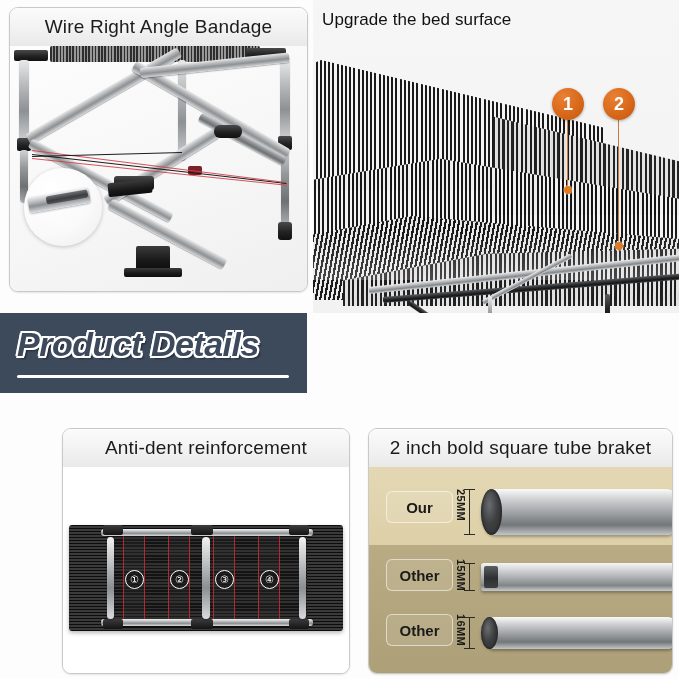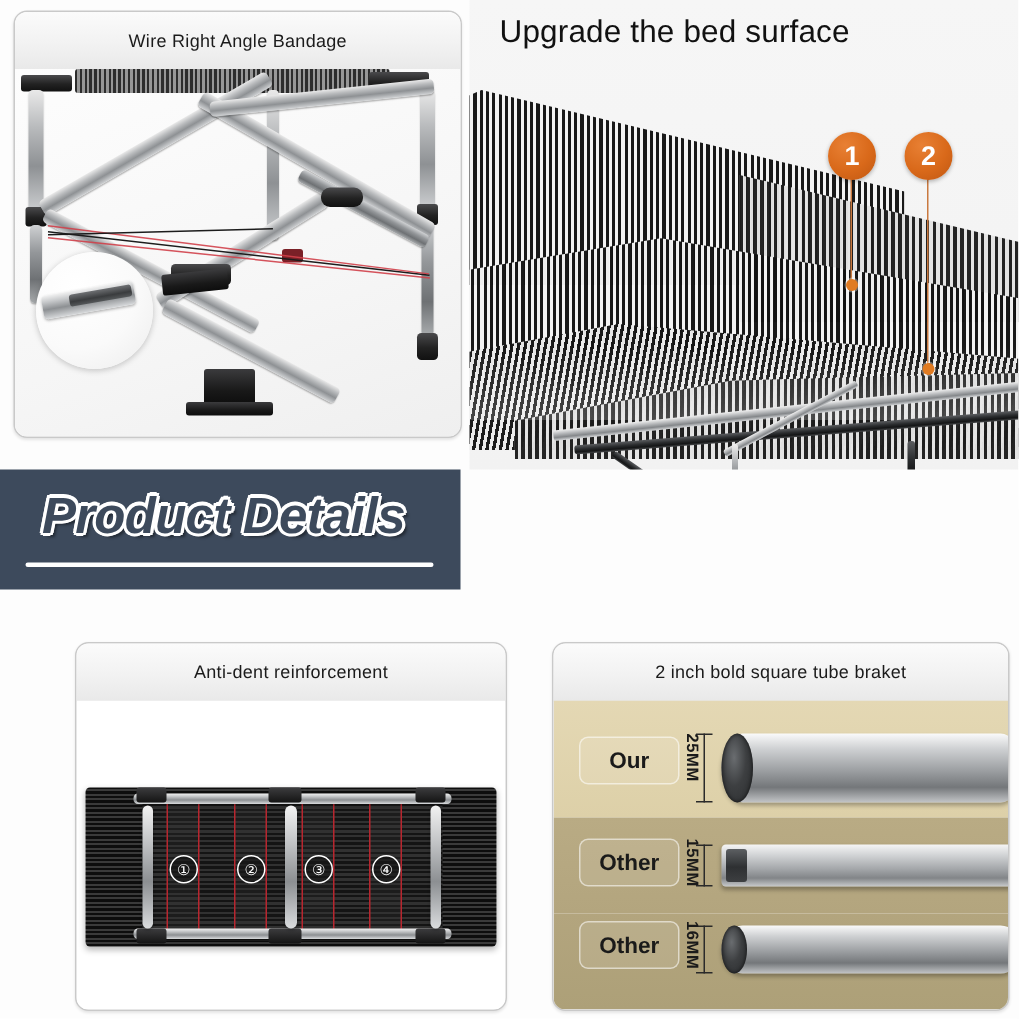--- a/index.html
+++ b/index.html
@@ -10,21 +10,21 @@
     overflow:hidden;
   }
   #root{position:relative;width:679px;height:679px;background:#fdfdfd;overflow:hidden;}
 
   
   .panel{position:absolute;background:#ffffff;border:1px solid #c9c9c9;border-radius:9px;overflow:hidden;
          box-shadow:0 1px 2px rgba(0,0,0,.10);}
   .panel-head{height:38px;display:flex;align-items:center;justify-content:center;
               background:linear-gradient(180deg,#fbfbfb 0%,#f2f2f2 55%,#e9e9e9 100%);
               border-bottom:1px solid #dcdcdc;}
-  .panel-head-title{font-size:12px;color:#1b1b1b;letter-spacing:.2px;}
+  .panel-head-title{font-size:19px;color:#1b1b1b;letter-spacing:.2px;}
   .panel-body{position:absolute;left:0;right:0;top:38px;bottom:0;overflow:hidden;}
 
   
   #p-wire{left:9px;top:7px;width:297px;height:283px;}
   .wirestage{position:absolute;inset:0;background:linear-gradient(160deg,#fdfdfd 0%,#f6f6f6 60%,#efefef 100%);}
   .bar{position:absolute;border-radius:3px;
        background:linear-gradient(180deg,#e9e9e9 0%,#b9bbbd 30%,#8e9194 62%,#cfd1d3 100%);
        box-shadow:0 1px 1px rgba(0,0,0,.28);}
   .bar.dk{background:linear-gradient(180deg,#cfd1d3 0%,#94979a 35%,#6e7174 70%,#a9acae 100%);}
   .blk{position:absolute;background:linear-gradient(180deg,#4a4a4c 0%,#222 55%,#111 100%);border-radius:2px;}
@@ -38,21 +38,21 @@
        background:linear-gradient(180deg,#f3f3f3 0%,#c6c8ca 28%,#8d9093 60%,#d8dadc 100%);
        box-shadow:0 1px 2px rgba(0,0,0,.3);}
   .magcore{position:absolute;border-radius:2px;background:linear-gradient(180deg,#6e7073,#3a3c3e 60%,#55585a);}
   .meshtop{position:absolute;background:
       repeating-linear-gradient(90deg,#1b1b1b 0 1.6px,#8e8e8e 1.6px 3.2px);
       opacity:.92;border-radius:2px;}
 
   
   #hero{position:absolute;left:313px;top:0;width:366px;height:313px;
         background:linear-gradient(180deg,#f6f6f6 0%,#f2f2f2 100%);overflow:hidden;}
-  #hero-title{position:absolute;left:20px;top:10px;font-size:21px;color:#111;letter-spacing:.1px;}
+  #hero-title{position:absolute;left:9px;top:10px;font-size:17px;color:#111;letter-spacing:.1px;}
   #hero-sub{position:absolute;left:30px;top:38px;font-size:12.5px;color:#2a2a2a;letter-spacing:.05px;}
 
   .cloth{position:absolute;
      background:repeating-linear-gradient(90deg,#121212 0 2.1px,#f4f4f4 2.1px 4.2px);
      opacity:.97;}
   .cloth.soft{background:repeating-linear-gradient(90deg,#1d1d1d 0 2.3px,#e4e4e4 2.3px 4.6px);}
   .cloth.tilt{background:repeating-linear-gradient(100deg,#151515 0 2.2px,#ececec 2.2px 4.4px);}
   .shade{position:absolute;background:linear-gradient(180deg,rgba(255,255,255,.0),rgba(255,255,255,.55));}
 
   .marker{position:absolute;width:32px;height:32px;border-radius:50%;
@@ -62,30 +62,30 @@
   .mk-line{position:absolute;width:1.4px;background:#c9793f;}
   .mk-dot{position:absolute;width:8px;height:8px;border-radius:50%;background:#e07b22;
      box-shadow:0 0 0 1px rgba(255,255,255,.35);}
 
   .frm{position:absolute;border-radius:2px;transform-origin:left center;}
   .frm.lt{background:linear-gradient(180deg,#f0f0f0 0%,#b9bbbd 35%,#84878a 70%,#d2d4d6 100%);}
   .frm.dk{background:linear-gradient(180deg,#5b5d60 0%,#2a2c2e 45%,#141516 75%,#46484a 100%);}
 
   
   #banner{position:absolute;left:0;top:313px;width:307px;height:80px;background:#3d4a5c;}
-  #banner-txt{position:absolute;left:28px;top:12px;font-size:34px;font-weight:bold;font-style:italic;
+  #banner-txt{position:absolute;left:17px;top:12px;font-size:34px;font-weight:bold;font-style:italic;
       color:#3d4a5c;letter-spacing:-.5px;
       text-shadow:
         -1.6px -1.6px 0 #fff, 1.6px -1.6px 0 #fff, -1.6px 1.6px 0 #fff, 1.6px 1.6px 0 #fff,
         -2.2px 0 0 #fff, 2.2px 0 0 #fff, 0 -2.2px 0 #fff, 0 2.2px 0 #fff,
         3px 3px 2px rgba(0,0,0,.45);}
   #banner-rule{position:absolute;left:17px;top:62px;width:272px;height:3px;background:#ffffff;border-radius:2px;}
 
   
-  #p-dent{left:50px;top:428px;width:286px;height:244px;}
+  #p-dent{left:62px;top:428px;width:286px;height:244px;}
   .dentstage{position:absolute;inset:0;background:#fff;}
   .mat{position:absolute;border-radius:3px;
      background:repeating-linear-gradient(0deg,#0d0d0d 0 1.5px,#3a3a3a 1.5px 3px);
      box-shadow:0 2px 4px rgba(0,0,0,.28);}
   .matpanel{position:absolute;background:repeating-linear-gradient(0deg,#141414 0 1.6px,#313131 1.6px 3.2px);}
   .redstrip{position:absolute;border-left:1.3px solid #b8262f;border-right:1.3px solid #b8262f;
      background:rgba(50,50,50,.25);}
   .tube-h{position:absolute;border-radius:3px;
      background:linear-gradient(180deg,#f2f2f2 0%,#c2c4c6 30%,#8c8f92 62%,#dadcde 100%);
      box-shadow:0 1px 2px rgba(0,0,0,.3);}

